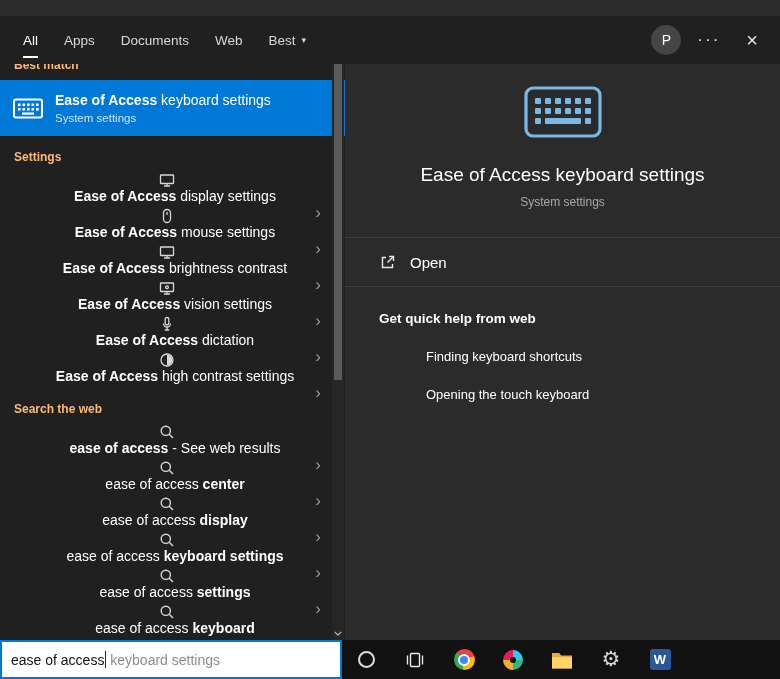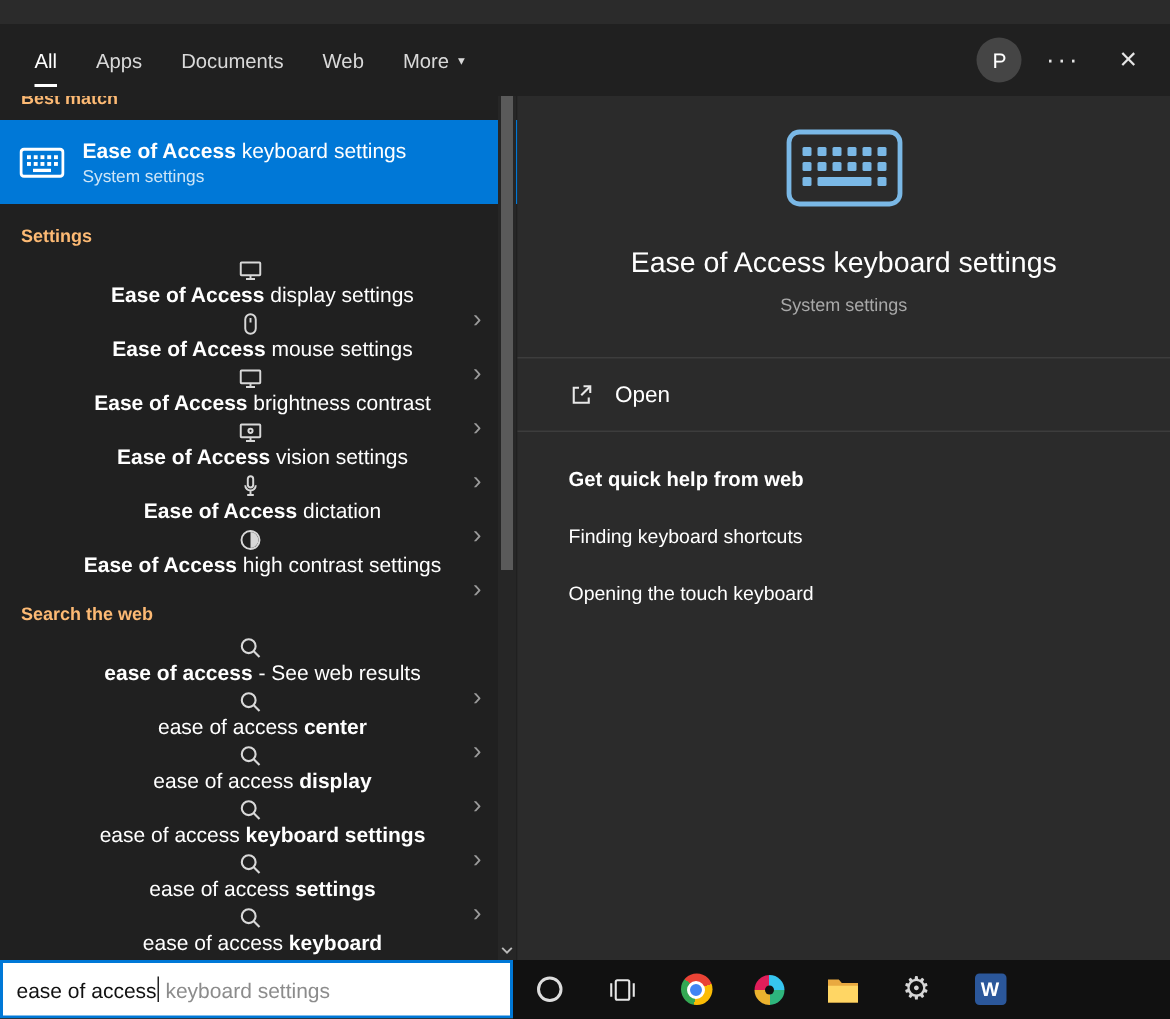--- a/index.html
+++ b/index.html
@@ -45,21 +45,21 @@
   .right-panel { position:absolute; top:48px; left:345px; width:435px; height:593px; background:#2b2b2b; color:#fff; }
   .pv-icon { margin:38px auto 0; width:78px; }
   .pv-title { margin-top:22px; font-size:19px; font-weight:400; text-align:center; }
   .pv-sub { margin-top:9px; font-size:12px; color:#a8a8a8; text-align:center; }
   .divider { border-top:1px solid #3d3d3d; }
   .divider.top-gap { margin-top:28px; }
   .open-row { display:flex; align-items:center; height:48px; padding-left:34px; font-size:15px; cursor:pointer; }
   .open-icon { display:flex; margin-right:14px; }
   .help { padding:24px 34px 0; }
   .help-header { font-size:13.5px; font-weight:700; }
-  .help-link { font-size:13px; margin-top:23px; cursor:pointer; }
+  .help-link { font-size:13px; margin-top:23px; cursor:pointer;margin-left:47px; }
 
   
   .taskbar { position:absolute; left:0; right:0; bottom:0; height:39px; background:#111;
              display:flex; align-items:center; padding-left:354px; gap:25px; z-index:4; }
   .tb-icon { width:24px; height:28px; display:flex; align-items:center; justify-content:center; cursor:pointer; }
   .cortana-ring { width:17px; height:17px; border:2px solid #ddd; border-radius:50%; display:block; }
   .chrome { width:21px; height:21px; border-radius:50%; position:relative; display:block;
             background:conic-gradient(from -50deg,#ea4335 0 120deg,#fbbc05 120deg 240deg,#34a853 240deg 360deg); }
   .chrome::after { content:""; position:absolute; inset:4.5px; background:#4285f4; border:2px solid #fff; border-radius:50%; }
   .slack { width:20px; height:20px; border-radius:50%; position:relative; display:block;
@@ -81,21 +81,21 @@
 
 <div class="screen">
 
   <header class="topbar">
     <nav class="tabs">
       <div class="tab active">All</div>
       <div class="tab">Apps</div>
       <div class="tab">Documents</div>
       <div class="tab">Web</div>
       <div class="tab">
-        <span>More</span>
+        <span>Best</span>
         <span class="caret">▾</span>
       </div>
     </nav>
     <div class="topbar-right">
       <div class="avatar">P</div>
       <div class="ellipsis">···</div>
       <div class="close">×</div>
     </div>
   </header>
 

